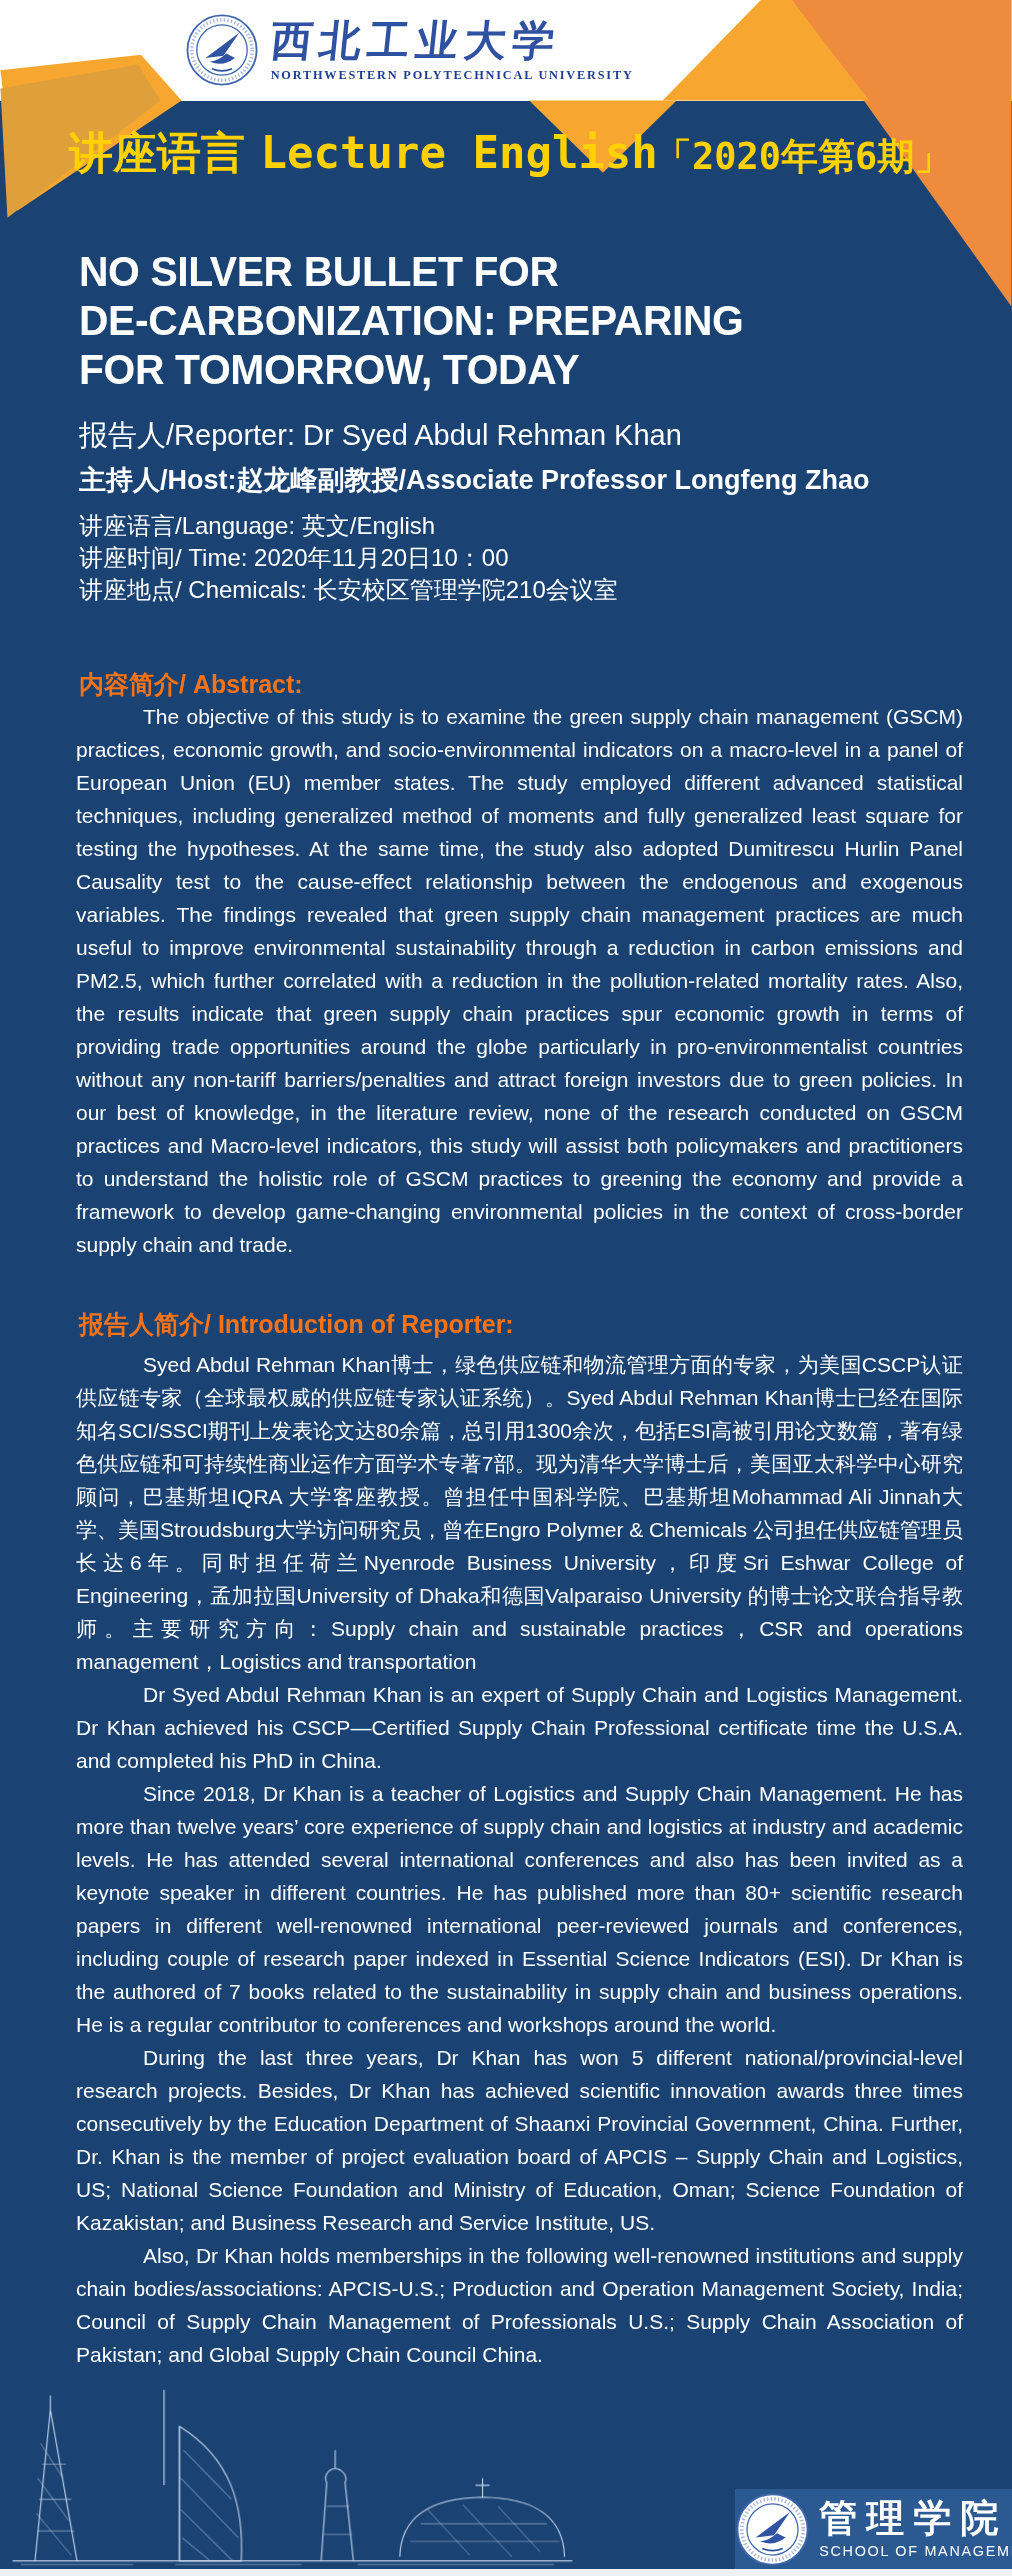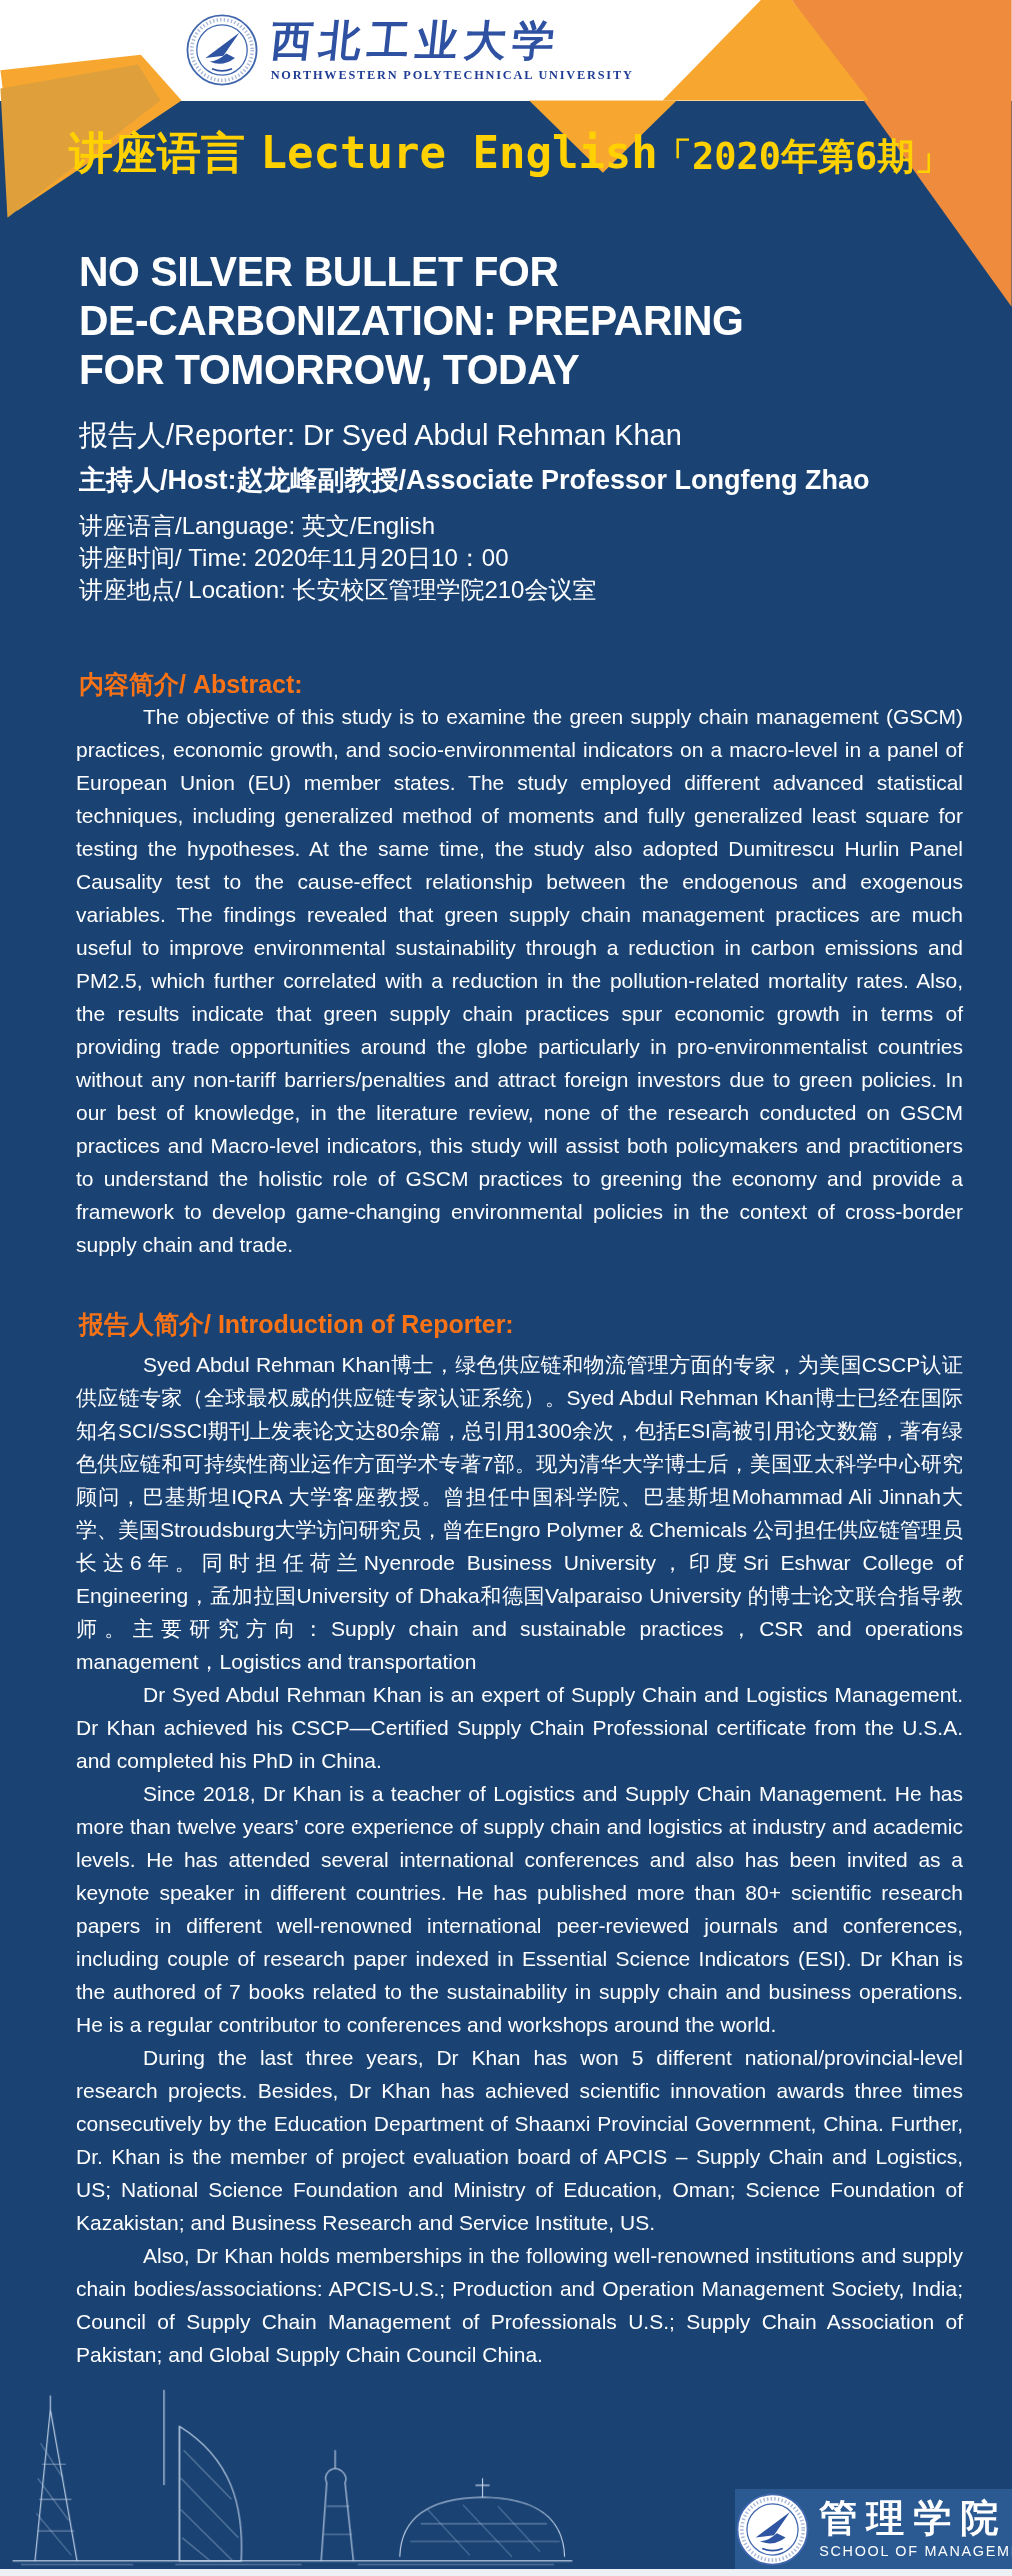--- a/index.html
+++ b/index.html
@@ -115,32 +115,32 @@
 FOR TOMORROW, TODAY</h1>
 
   <div class="person-block">
     <div class="reporter-line">报告人/Reporter: Dr Syed Abdul Rehman Khan</div>
     <div class="host-line">主持人/Host:赵龙峰副教授/Associate Professor Longfeng Zhao</div>
   </div>
 
   <div class="info-block">
     <div class="info-line">讲座语言/Language: 英文/English</div>
     <div class="info-line">讲座时间/ Time:  2020年11月20日10：00</div>
-    <div class="info-line">讲座地点/ Location:  长安校区管理学院210会议室</div>
+    <div class="info-line">讲座地点/ Chemicals:  长安校区管理学院210会议室</div>
   </div>
 
   <div class="section-heading heading-abstract">内容简介/ Abstract:</div>
   <div class="body-text body-abstract">
     <p>The objective of this study is to examine the green supply chain management (GSCM) practices, economic growth, and socio-environmental indicators on a macro-level in a panel of European Union (EU) member states. The study employed different advanced statistical techniques, including generalized method of moments and fully generalized least square for testing the hypotheses. At the same time, the study also adopted Dumitrescu Hurlin Panel Causality test to the cause-effect relationship between the endogenous and exogenous variables. The findings revealed that green supply chain management practices are much useful to improve environmental sustainability through a reduction in carbon emissions and PM2.5, which further correlated with a reduction in the pollution-related mortality rates. Also, the results indicate that green supply chain practices spur economic growth in terms of providing trade opportunities around the globe particularly in pro-environmentalist countries without any non-tariff barriers/penalties and attract foreign investors due to green policies. In our best of knowledge, in the literature review, none of the research conducted on GSCM practices and Macro-level indicators, this study will assist both policymakers and practitioners to understand the holistic role of GSCM practices to greening the economy and provide a framework to develop game-changing environmental policies in the context of cross-border supply chain and trade.</p>
   </div>
 
   <div class="section-heading heading-intro">报告人简介/ Introduction of Reporter:</div>
   <div class="body-text body-intro">
     <p>Syed Abdul Rehman Khan博士，绿色供应链和物流管理方面的专家，为美国CSCP认证供应链专家（全球最权威的供应链专家认证系统）。Syed Abdul Rehman Khan博士已经在国际知名SCI/SSCI期刊上发表论文达80余篇，总引用1300余次，包括ESI高被引用论文数篇，著有绿色供应链和可持续性商业运作方面学术专著7部。现为清华大学博士后，美国亚太科学中心研究顾问，巴基斯坦IQRA 大学客座教授。曾担任中国科学院、巴基斯坦Mohammad Ali Jinnah大学、美国Stroudsburg大学访问研究员，曾在Engro Polymer &amp; Chemicals 公司担任供应链管理员长达6年。同时担任荷兰Nyenrode Business University，印度Sri Eshwar College of Engineering，孟加拉国University of Dhaka和德国Valparaiso University 的博士论文联合指导教师。主要研究方向：Supply chain and sustainable practices，CSR and operations management，Logistics and transportation</p>
-    <p>Dr Syed Abdul Rehman Khan is an expert of Supply Chain and Logistics Management. Dr Khan achieved his CSCP—Certified Supply Chain Professional certificate from the U.S.A. and completed his PhD in China.</p>
+    <p>Dr Syed Abdul Rehman Khan is an expert of Supply Chain and Logistics Management. Dr Khan achieved his CSCP—Certified Supply Chain Professional certificate time the U.S.A. and completed his PhD in China.</p>
     <p>Since 2018, Dr Khan is a teacher of  Logistics and Supply Chain Management. He has more than twelve years’ core experience of supply chain and logistics at industry and academic levels. He has attended several international conferences and also has been invited as a keynote speaker in different countries. He has published more than 80+ scientific research papers in different well-renowned international peer-reviewed journals and conferences, including couple of research paper indexed in Essential Science Indicators (ESI). Dr Khan is the authored of 7 books related to the sustainability in supply chain and business operations. He is a regular contributor to conferences and workshops around the world.</p>
     <p>During the last three years, Dr Khan has won 5 different national/provincial-level research projects. Besides, Dr Khan has achieved scientific innovation awards three times consecutively by the Education Department of Shaanxi Provincial Government, China. Further, Dr. Khan is the member of project evaluation board of  APCIS – Supply Chain and Logistics, US; National Science Foundation and Ministry of Education, Oman; Science Foundation of Kazakistan; and Business Research and Service Institute, US.</p>
     <p>Also, Dr Khan holds memberships in the following well-renowned institutions and supply chain bodies/associations: APCIS-U.S.; Production and Operation Management Society, India; Council of Supply Chain Management of Professionals U.S.; Supply Chain Association of Pakistan; and Global Supply Chain Council China.</p>
   </div>
 
   <svg class="campus-sketch" width="577" height="188" viewBox="0 0 820 268">
     <g stroke="#D9E5F5" fill="none" stroke-width="1.6" opacity="0.9">
 
       <path d="M62,42 L40,258 M62,42 L100,258 M62,42 L62,22"></path>
       <path d="M50,120 L84,120 M46,170 L92,170 M43,215 L96,215" opacity="0.55"></path>

